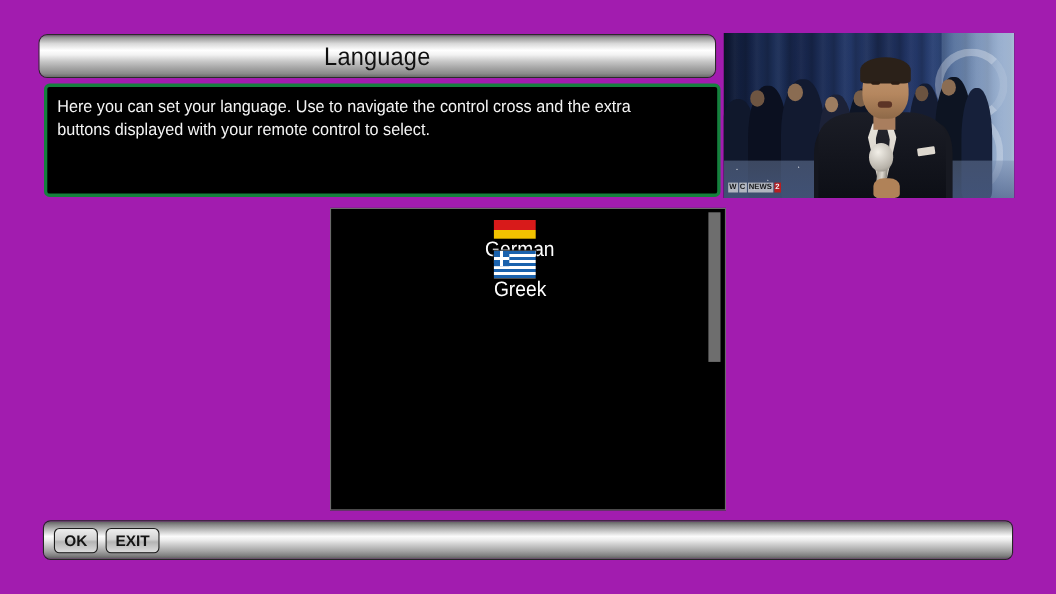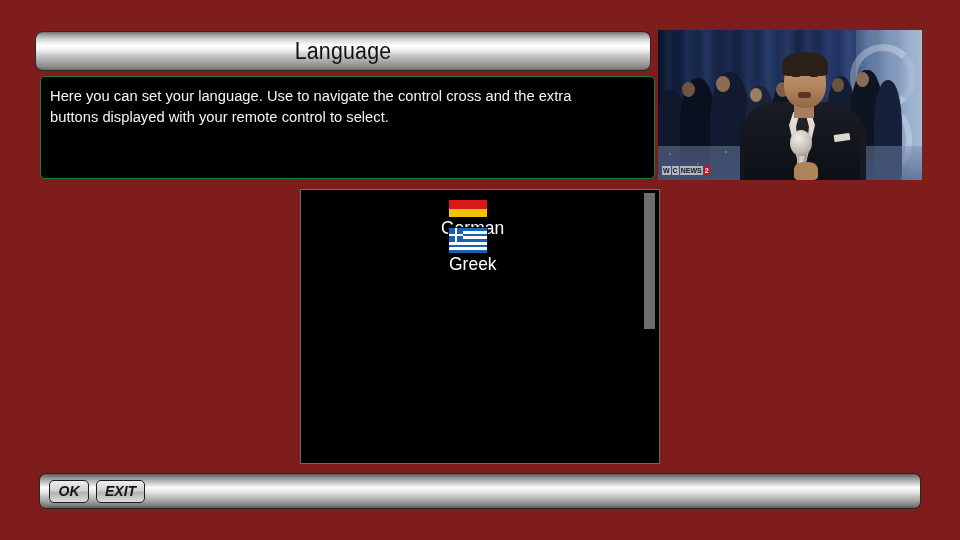--- a/index.html
+++ b/index.html
@@ -13,21 +13,21 @@
     overflow: hidden;
     font-family: "Liberation Sans", sans-serif;
     position: relative;
   }
 
   #screen {
     position: absolute;
     left: 0; top: 0;
     width: 960px;
     height: 540px;
-    background: #7f1d1d;
+    background: #a21caf;
   }
 
   
   #title-bar {
     position: absolute;
     left: 36px;
     top: 32px;
     width: 614px;
     height: 38px;
     border-radius: 7px;
@@ -57,21 +57,21 @@
   }
 
   
   #desc-panel {
     position: absolute;
     left: 40px;
     top: 76px;
     width: 615px;
     height: 103px;
     background: #000000;
-    border: 1px solid #15803d;
+    border: 3px solid #15803d;
     border-radius: 5px;
     box-sizing: border-box;
     padding: 8px 10px 0 9px;
   }
   #desc-text {
     color: #f4f4f4;
     font-size: 15.5px;
     line-height: 21px;
     font-family: "Liberation Sans", sans-serif;
     transform: scaleX(0.95);
@@ -408,21 +408,20 @@
     border: 1.5px solid #1d1d1d;
     background: linear-gradient(to bottom, #eeeeee, #d2d2d2 45%, #b4b4b4 55%, #dcdcdc);
     display: flex;
     align-items: center;
     justify-content: center;
     font-size: 14px;
     font-weight: bold;
     color: #141414;
     font-family: "Liberation Sans", sans-serif;
     box-sizing: border-box;
-    font-style: italic;
   }
 </style>
 </head>
 <body>
 
 <div id="screen">
 
   <div id="title-bar">
     <span id="title-text">Language</span>
   </div>

